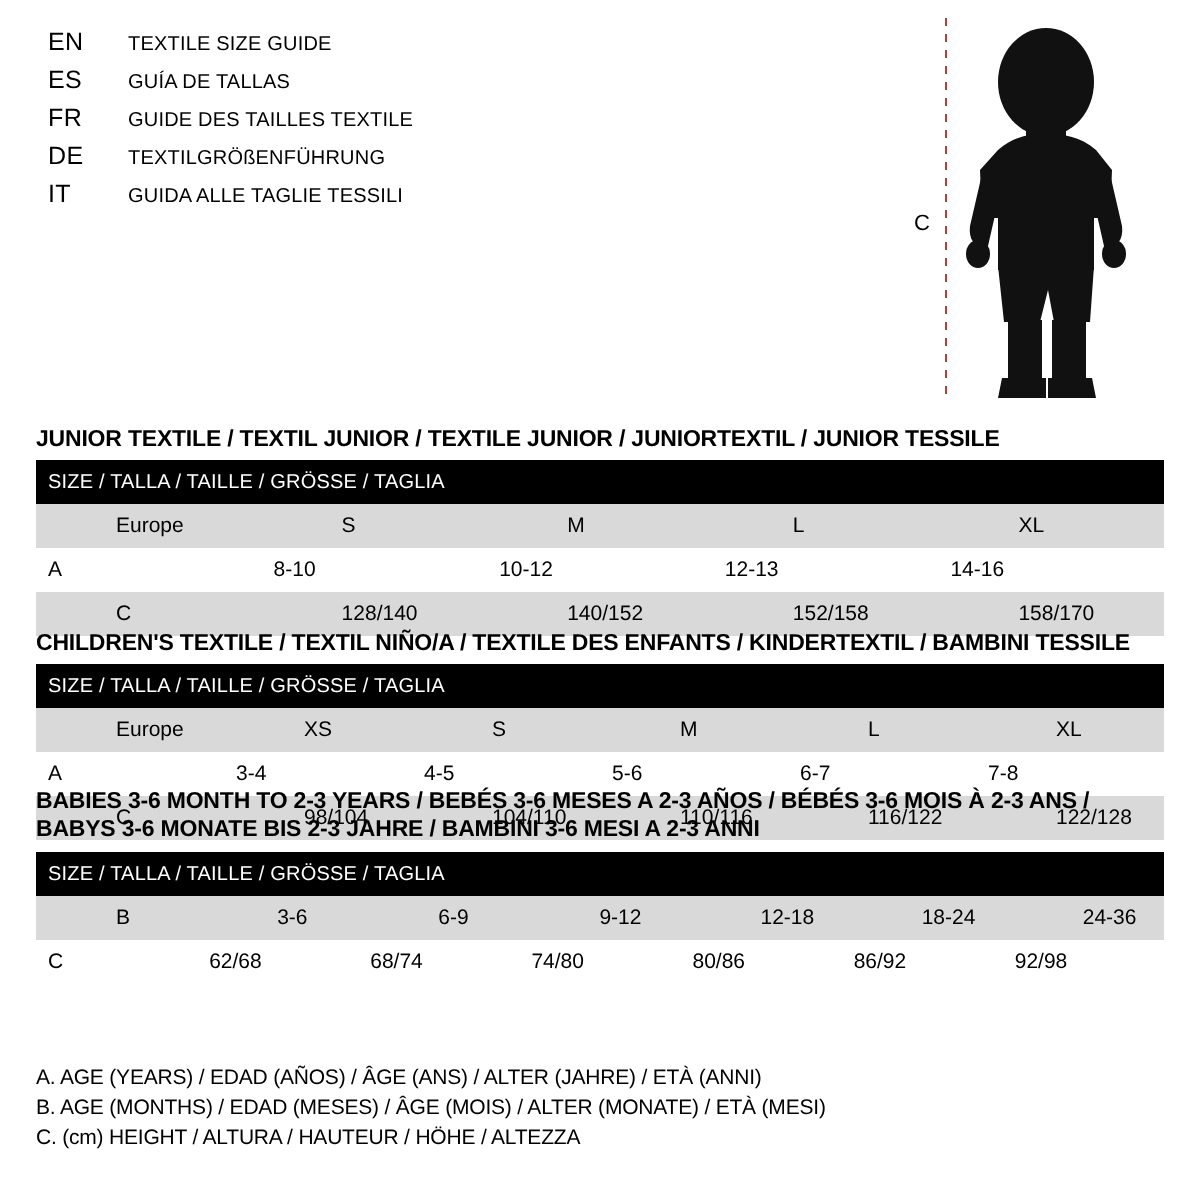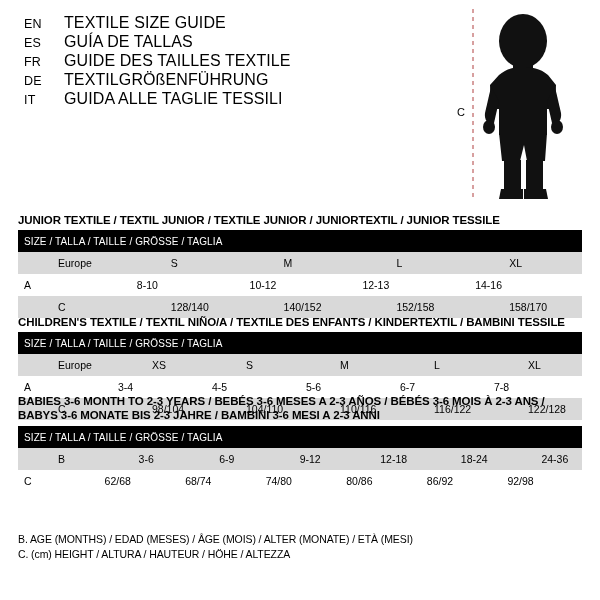--- a/index.html
+++ b/index.html
@@ -32,21 +32,21 @@
     display: flex;
     align-items: baseline;
     height: 19px;
   }
   .header-lang {
     width: 40px;
     font-size: 12.5px;
     letter-spacing: 0.2px;
   }
   .header-text {
-    font-size: 16px;
+    font-size: 10px;
     letter-spacing: 0.1px;
   }
 
   
   .figure {
     position: absolute;
     left: 455px;
     top: 5px;
     width: 135px;
     height: 200px;
@@ -269,17 +269,18 @@
         <td>74/80</td>
         <td>80/86</td>
         <td>86/92</td>
         <td>92/98</td>
       </tr>
     </tbody>
       </table>
   </div>
 
   <div class="legend" style="top:532px;">
+    <div>A. AGE (YEARS) / EDAD (AÑOS) / ÂGE (ANS) / ALTER (JAHRE) / ETÀ (ANNI)</div>
     <div>B. AGE (MONTHS) / EDAD (MESES) / ÂGE (MOIS) / ALTER (MONATE) / ETÀ (MESI)</div>
     <div>C. (cm) HEIGHT / ALTURA / HAUTEUR / HÖHE / ALTEZZA</div>
   </div>
 
 </div>
 
 </body></html>

